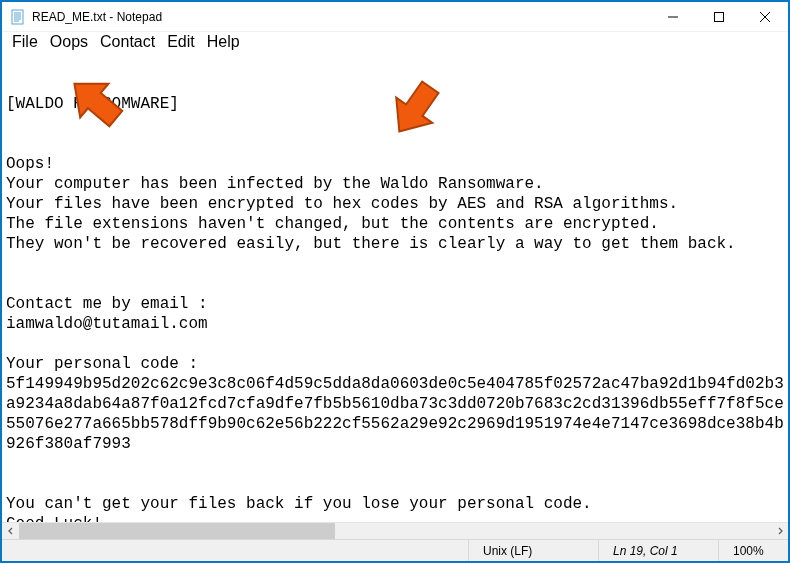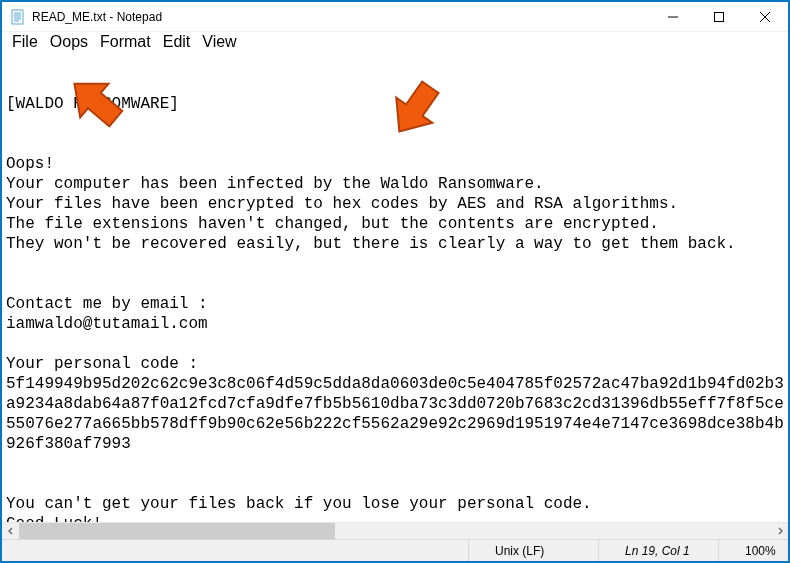--- a/index.html
+++ b/index.html
@@ -103,21 +103,21 @@
     height: 22px;
     background: #f0f0f0;
     border-top: 1px solid #d8d8d8;
     display: flex;
     align-items: stretch;
     font-size: 12px;
     color: #000;
   }
   .statusbar .cell {
     border-left: 1px solid #d8d8d8;
-    padding: 0 26px;
+    padding: 0 14px;
     display: flex; align-items: center;
     white-space: nowrap;
   }
   .statusbar .grow { flex: 1; border-left: none; }
 </style>
 </head>
 <body>
 
 <div class="window">
 
@@ -148,23 +148,23 @@
       <svg width="10" height="10" viewBox="0 0 10 10">
           <line x1="0" y1="0" x2="10" y2="10" stroke="currentColor" stroke-width="1"></line>
           <line x1="10" y1="0" x2="0" y2="10" stroke="currentColor" stroke-width="1"></line>
         </svg>
     </div>
   </div>
 
   <div class="menubar">
     <span class="menu-item">File</span>
     <span class="menu-item">Oops</span>
-    <span class="menu-item">Format</span>
+    <span class="menu-item">Contact</span>
     <span class="menu-item">Edit</span>
-    <span class="menu-item">View</span>
+    <span class="menu-item">Help</span>
   </div>
 
   <div class="editor">
     <div class="content" id="doc-content">[WALDO RANSOMWARE]
 
 
 Oops!
 Your computer has been infected by the Waldo Ransomware.
 Your files have been encrypted to hex codes by AES and RSA algorithms.
 The file extensions haven't changed, but the contents are encrypted.

